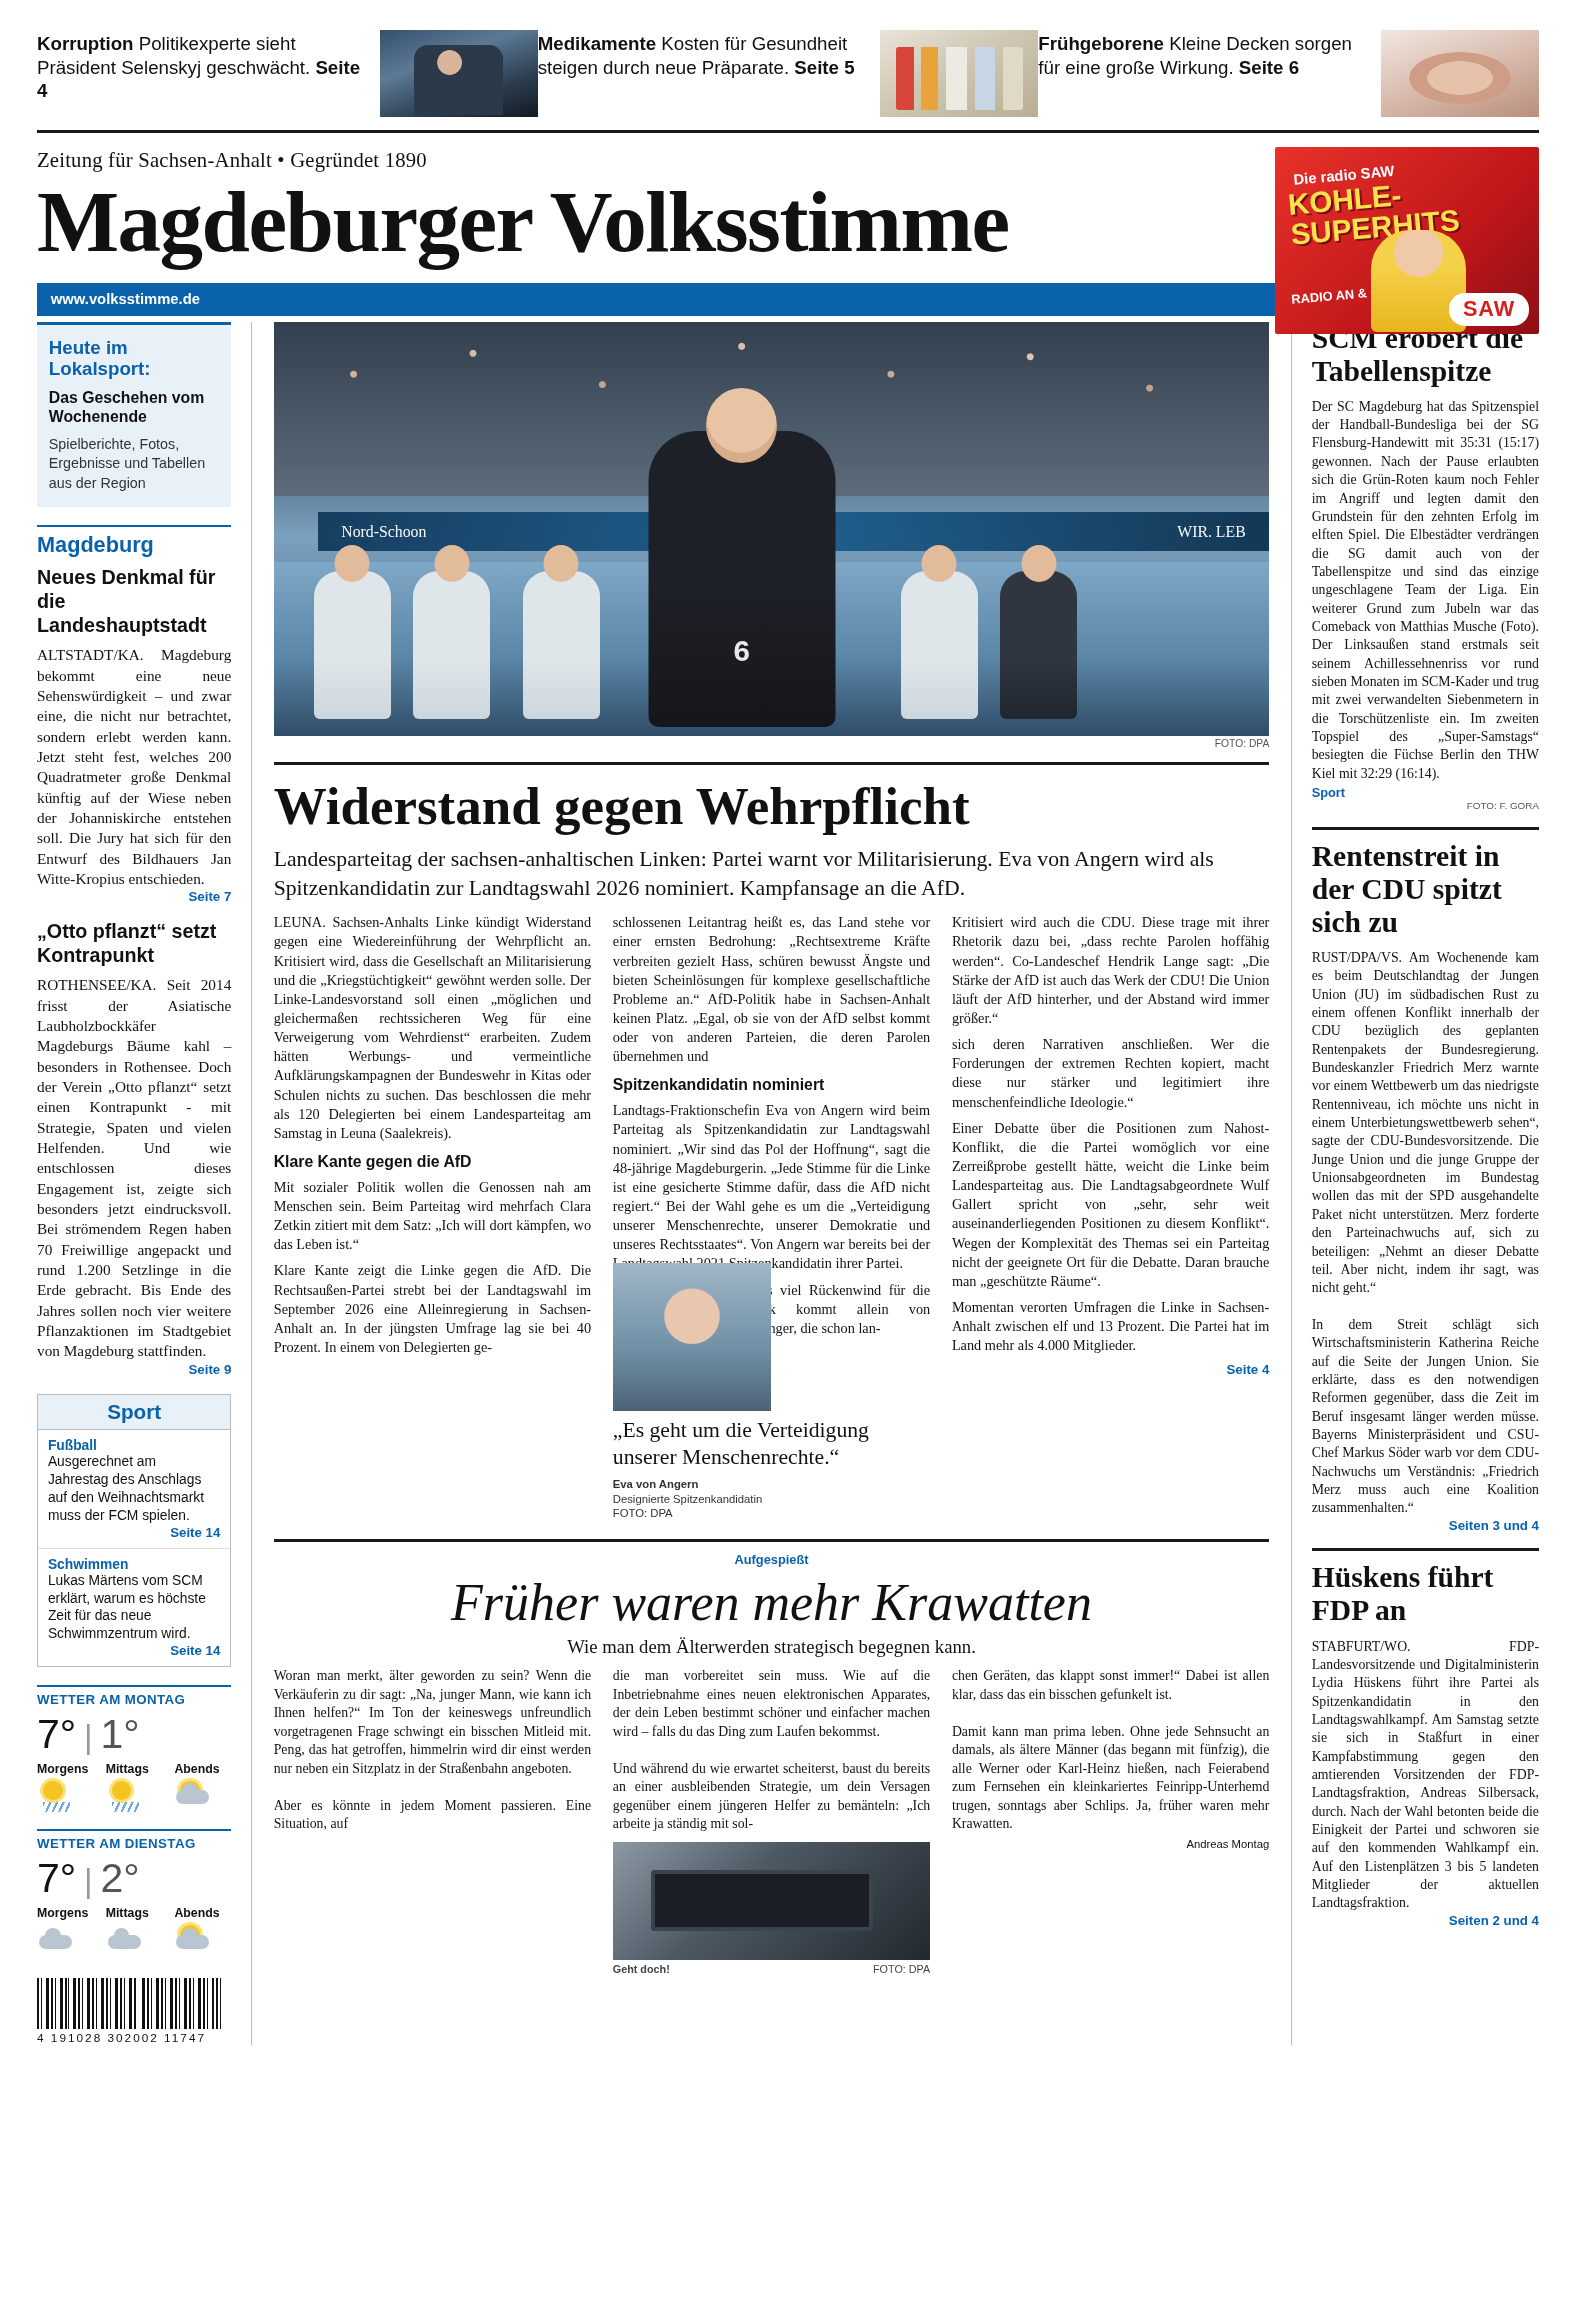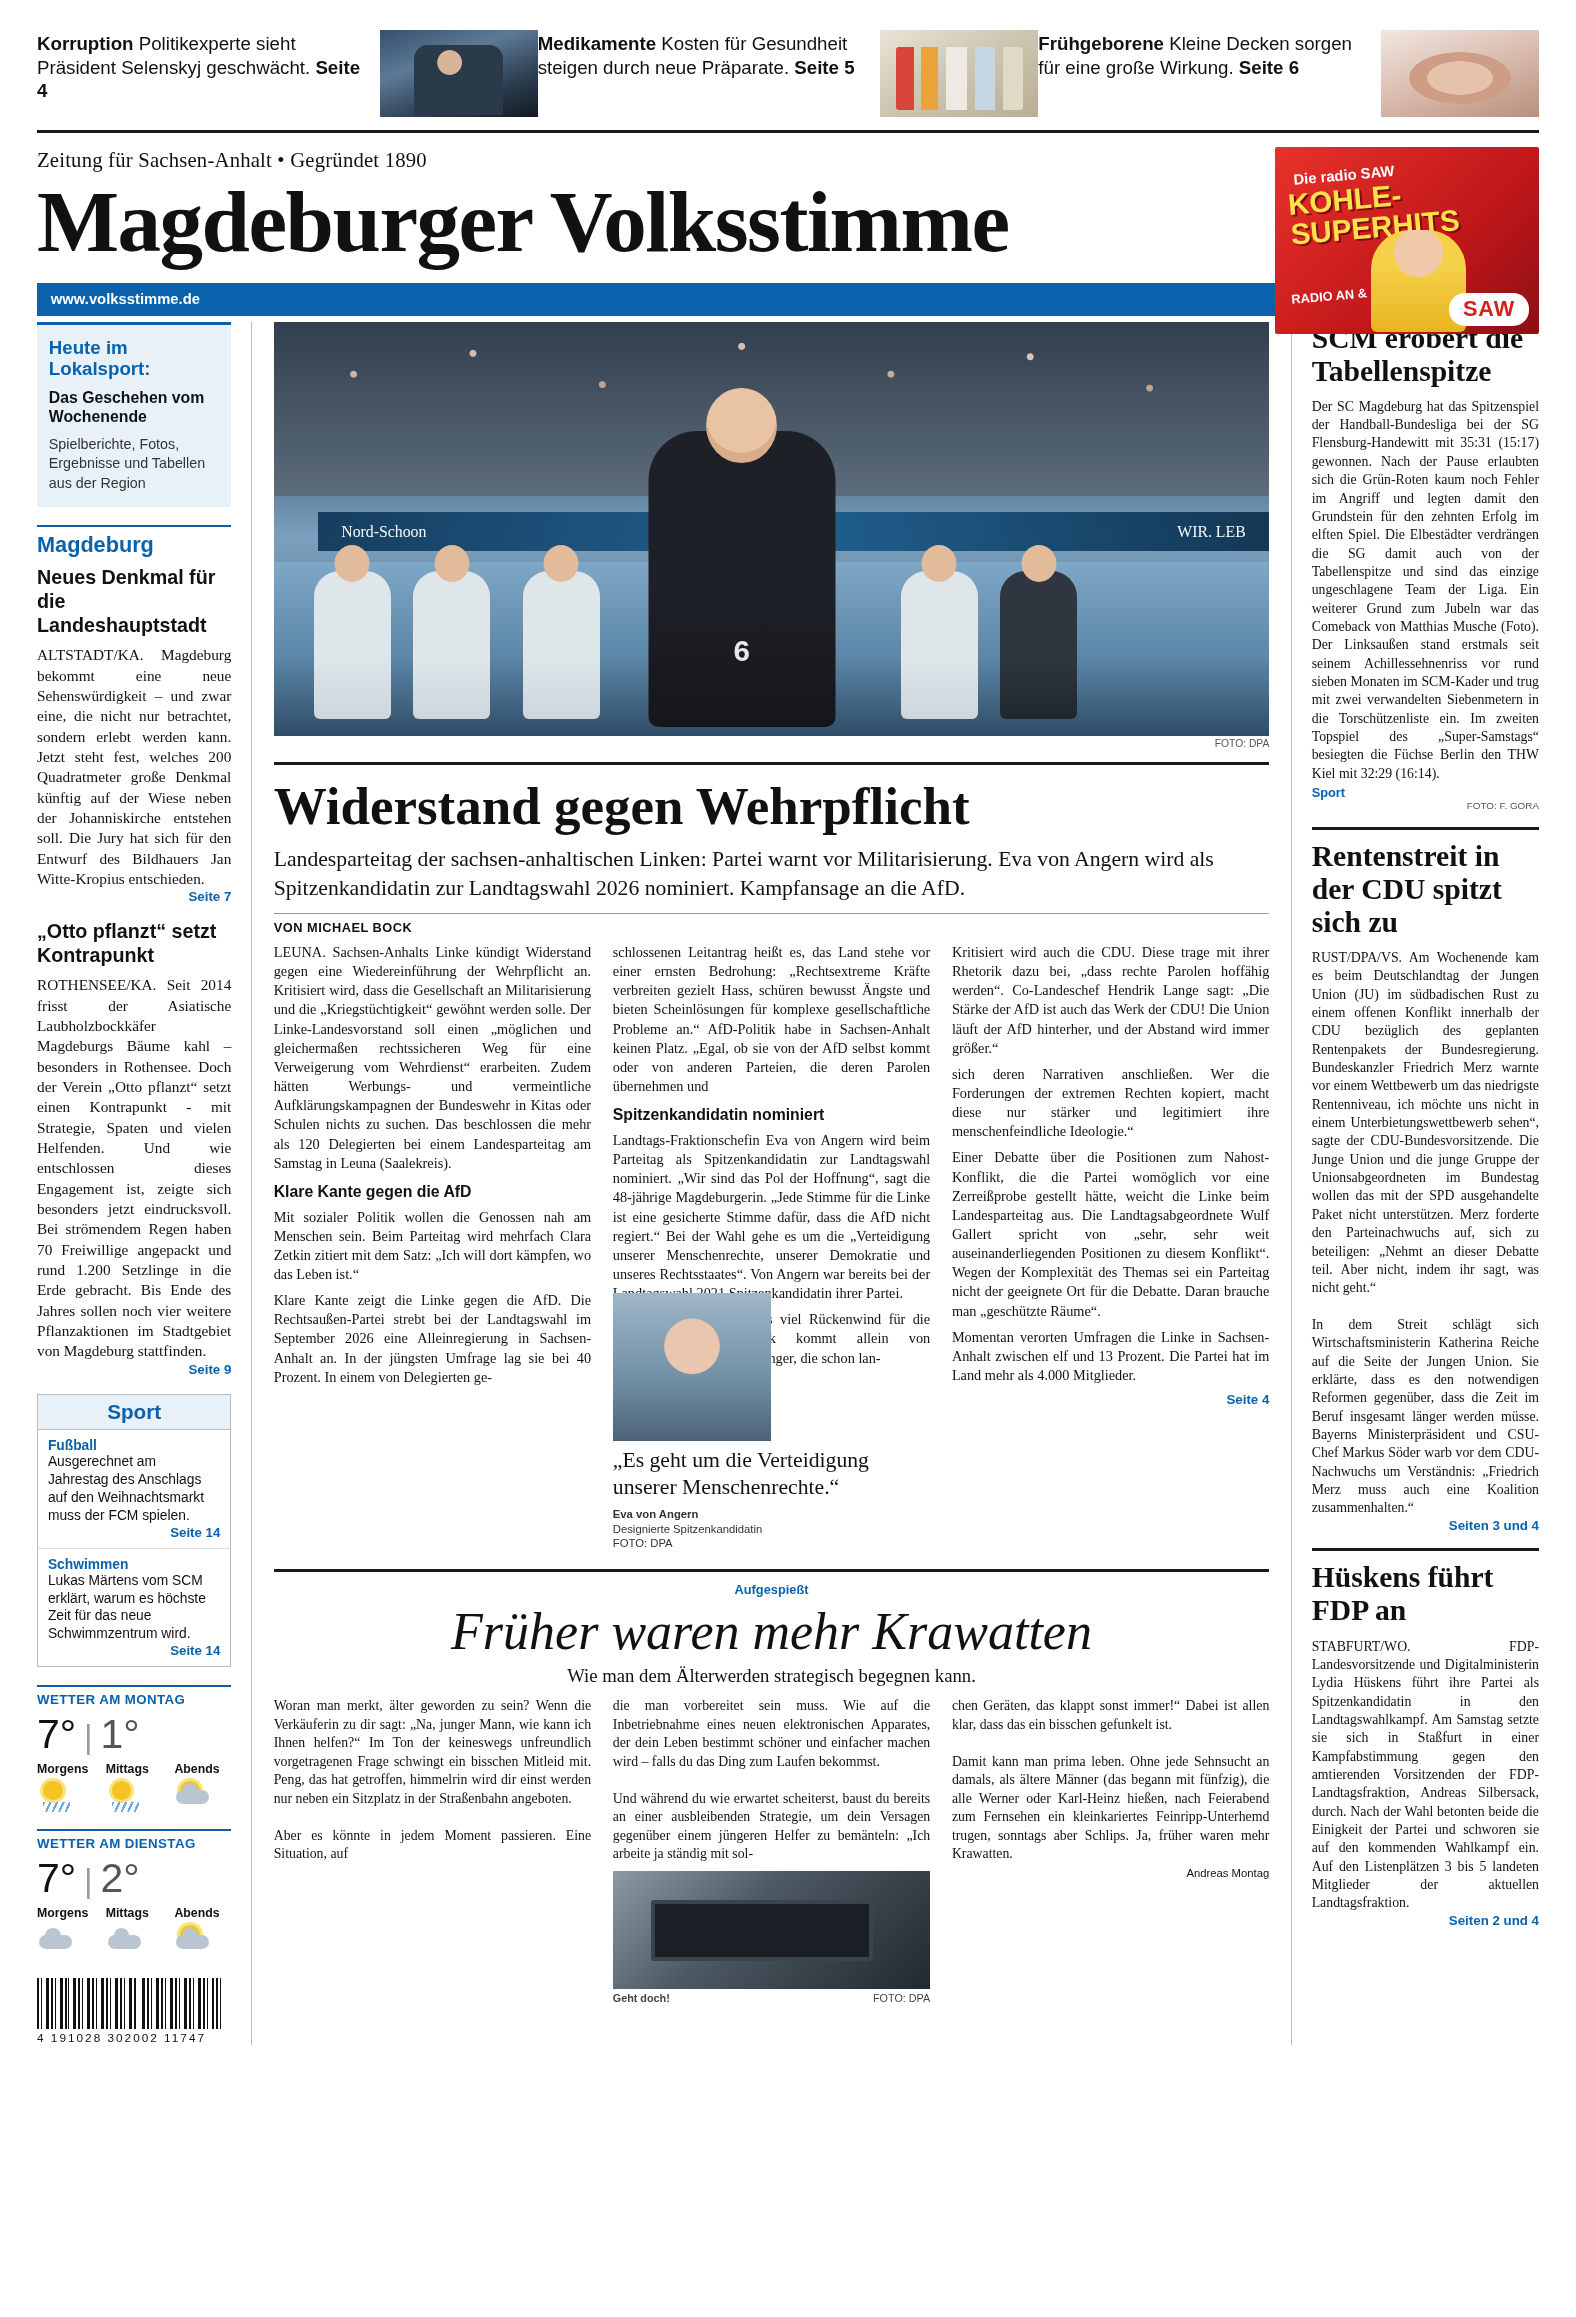--- a/index.html
+++ b/index.html
@@ -457,21 +457,20 @@
         <div class="pl pl2"></div>
         <div class="pl pl3"></div>
         <div class="pl pl4"></div>
         <div class="pl pl5"></div>
         <div class="hero"></div>
       </div>
       <div class="photo-cred">FOTO: DPA</div>
 
       <h1 class="c-headline">Widerstand gegen Wehrpflicht</h1>
       <p class="c-lead">Landesparteitag der sachsen-anhaltischen Linken: Partei warnt vor Militarisierung. Eva von Angern wird als Spitzenkandidatin zur Landtagswahl 2026 nominiert. Kampfansage an die AfD.</p>
-      <div class="byline">VON MICHAEL BOCK</div>
 
       <div style="display:grid; grid-template-columns:1fr 1fr 1fr; gap:0 21.7px;">
 
         <div>
           <p style="margin:0 0 6.9px 0;font-size:14.3px;line-height:1.34;text-align:justify;">LEUNA. Sachsen-Anhalts Linke kündigt Widerstand gegen eine Wiedereinführung der Wehrpflicht an. Kritisiert wird, dass die Gesellschaft an Militarisierung und die „Kriegstüchtigkeit“ gewöhnt werden solle. Der Linke-Landesvorstand soll einen „möglichen und gleichermaßen rechtssicheren Weg für eine Verweigerung vom Wehrdienst“ erarbeiten. Zudem hätten Werbungs- und vermeintliche Aufklärungskampagnen der Bundeswehr in Kitas oder Schulen nichts zu suchen. Das beschlossen die mehr als 120 Delegierten bei einem Landesparteitag am Samstag in Leuna (Saalekreis).</p>
           <div class="sub-head">Klare Kante gegen die AfD</div>
           <p style="margin:0 0 6.9px 0;font-size:14.3px;line-height:1.34;text-align:justify;">Mit sozialer Politik wollen die Genossen nah am Menschen sein. Beim Parteitag wird mehrfach Clara Zetkin zitiert mit dem Satz: „Ich will dort kämpfen, wo das Leben ist.“</p>
           <p style="margin:0 0 6.9px 0;font-size:14.3px;line-height:1.34;text-align:justify;">Klare Kante zeigt die Linke gegen die AfD. Die Rechtsaußen-Partei strebt bei der Landtagswahl im September 2026 eine Alleinregierung in Sachsen-Anhalt an. In der jüngsten Umfrage lag sie bei 40 Prozent. In einem von Delegierten ge-</p>
         </div>
 

